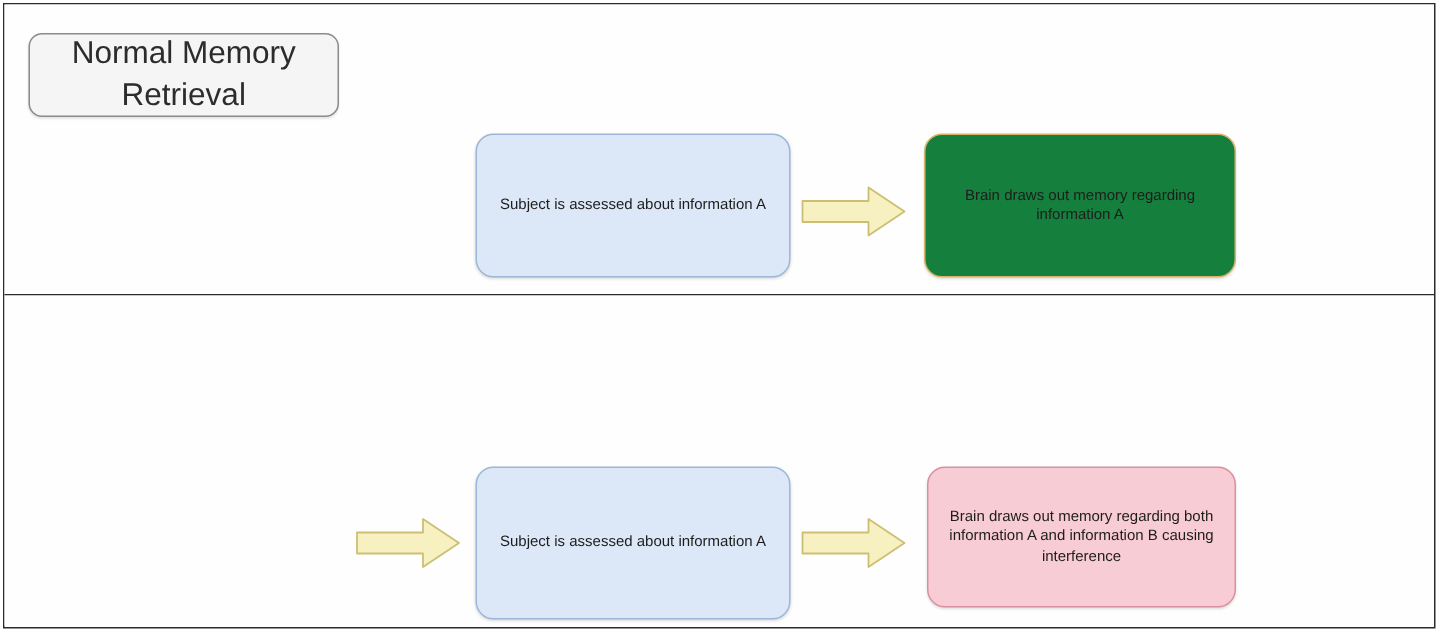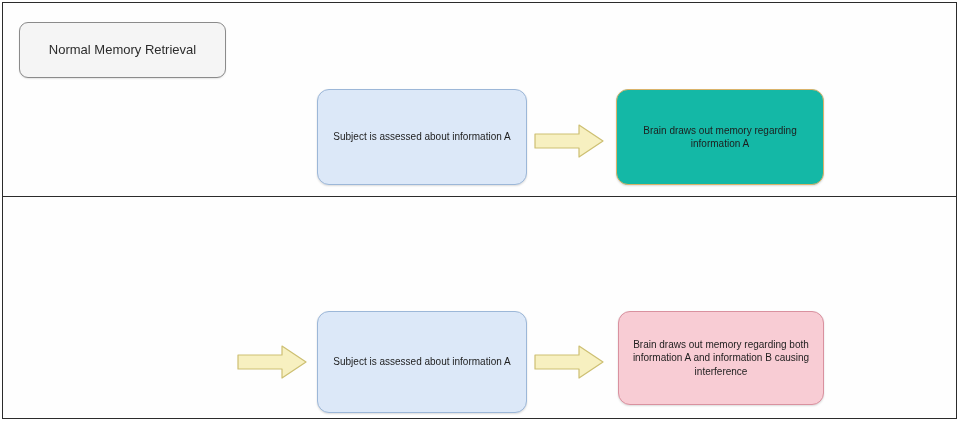--- a/index.html
+++ b/index.html
@@ -51,21 +51,21 @@
     position: absolute;
     box-sizing: border-box;
     background: #f5f5f5;
     border: 1.3px solid #8b8b8b;
     border-radius: 9px;
     display: flex;
     align-items: center;
     justify-content: center;
     text-align: center;
     color: #2c2c2c;
-    font-size: 13px;
+    font-size: 21px;
     line-height: 1.32;
     box-shadow: 0 1px 1.5px rgba(0,0,0,0.10);
   }
   .panel-label.dark-border {
     border-color: #4a4a4a;
   }
 
   
   .proc-box {
     position: absolute;
@@ -75,21 +75,21 @@
     align-items: center;
     justify-content: center;
     text-align: center;
     padding: 4px 8px;
     font-size: 10px;
     line-height: 1.33;
     color: #1d1d1d;
     box-shadow: 0 1px 2px rgba(0,0,0,0.14);
   }
   .box-blue   { background: #dce8f8; border: 1.2px solid #9cb7d8; }
-  .box-orange { background: #14b8a6; border: 1.2px solid #d9b36a; }
+  .box-orange { background: #15803d; border: 1.2px solid #d9b36a; }
   .box-purple { background: #e4d6eb; border: 1.2px solid #b79ec6; }
   .box-pink   { background: #f8ccd4; border: 1.2px solid #d9919f; }
 
   
   .arrow {
     position: absolute;
   }
   .arrow svg { display: block; }
 </style>
 </head>

